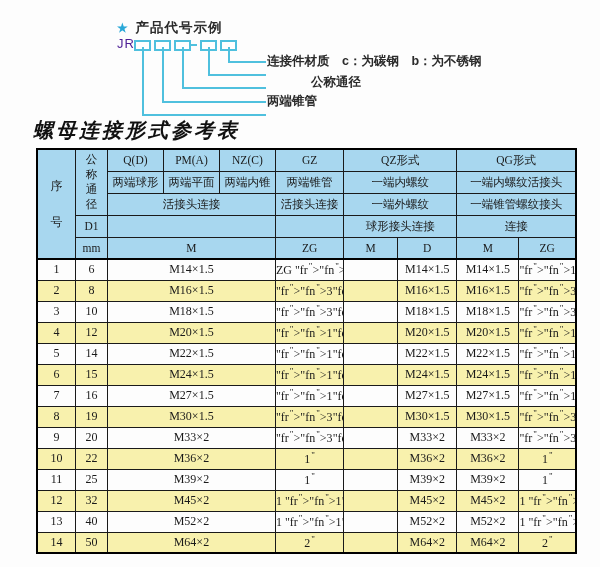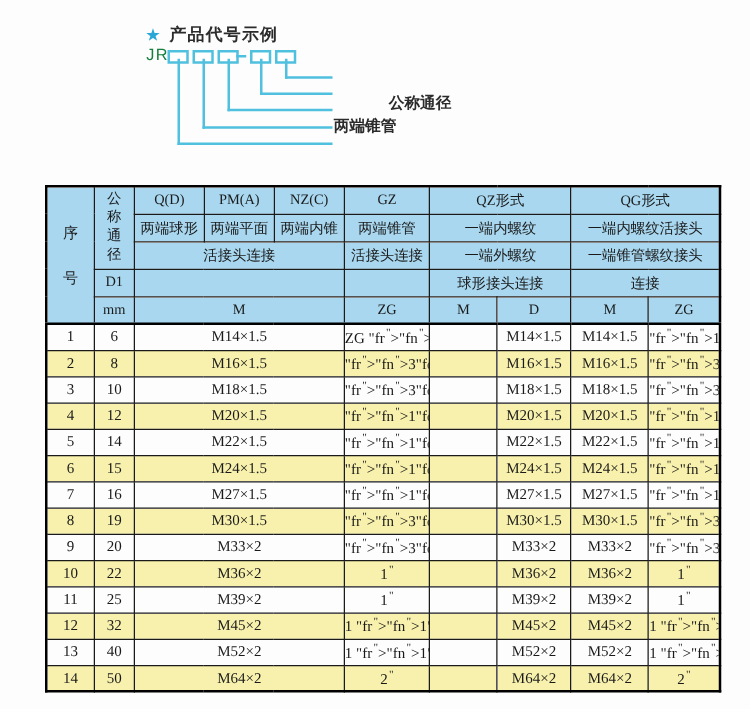--- a/index.html
+++ b/index.html
@@ -11,21 +11,21 @@
   html,body{margin:0;padding:0;}
   body{width:600px;height:567px;background:#fdfdfd;font-family:"Liberation Serif",serif;color:#1a1a1a;}
   .page{position:relative;width:600px;height:567px;overflow:hidden;}
 
   
   .diagram{position:absolute;left:0;top:0;width:600px;height:120px;text-align:right;}
   .diag-heading{position:absolute;left:117px;top:19px;font-family:"Liberation Sans",sans-serif;
     font-weight:bold;font-size:13.5px;color:#2b2b2b;letter-spacing:1px;}
   .diag-heading .star{color:var(--star);font-size:12px;margin-right:2px;}
   .code-prefix{position:absolute;left:117px;top:36px;font-family:"Liberation Sans",sans-serif;
-    font-size:13px;color:#15803d;letter-spacing:1px;}
+    font-size:13px;color:#4c1d95;letter-spacing:1px;}
   .code-box{position:absolute;top:40px;width:13px;height:7px;border:2px solid var(--cyan);background:#fff;}
   .code-dash{position:absolute;top:44px;width:8px;height:2px;background:var(--cyan);}
   .connector{position:absolute;border-left:2px solid var(--cyan);border-bottom:2px solid var(--cyan);}
   .diag-label{position:absolute;left:267px;height:13px;line-height:13px;white-space:nowrap;
     font-family:"Liberation Sans",sans-serif;font-weight:bold;font-size:12.5px;color:#2b2b2b;}
 
   
   .table-title{position:absolute;left:33px;top:117px;margin:0;font-family:"DejaVu Serif",serif;
     font-style:italic;font-weight:bold;font-size:20px;color:#111;letter-spacing:3px;}
 
@@ -56,28 +56,30 @@
     </div>
     <div class="code-prefix">JR</div>
 
   <div class="code-box" style="left: 134px;"></div>
       <div class="code-box" style="left: 154px;"></div>
       <div class="code-box" style="left: 174px;"></div>
       <div class="code-box" style="left: 200px;"></div>
       <div class="code-box" style="left: 220px;"></div>
       <div class="code-dash" style="left: 189px;"></div>
       <div class="connector" style="left: 228px; top: 47px; width: 36px; height: 14px;"></div>
+      <div class="diag-label" style="top: 55px;">连接件材质　c：为碳钢　b：为不锈钢</div>
       <div class="connector" style="left: 208px; top: 47px; width: 56px; height: 27.2px;"></div>
       <div class="connector" style="left: 182px; top: 47px; width: 82px; height: 40.4px;"></div>
       <div class="diag-label" style="top: 76px; margin-left: 44px;">公称通径</div>
       <div class="connector" style="left: 162px; top: 47px; width: 102px; height: 53.6px;"></div>
       <div class="diag-label" style="top: 94.6px;">两端锥管</div>
       <div class="connector" style="left: 142px; top: 47px; width: 122px; height: 66.8px;"></div>
     </div>
 
+  <h1 class="table-title">螺母连接形式参考表</h1>
 
   <table class="ref">
     <colgroup>
       <col style="width:37px">
         <col style="width:31px">
       <col style="width:54px">
         <col style="width:54px">
         <col style="width:54px">
       <col style="width:66px">
       <col style="width:52px">

